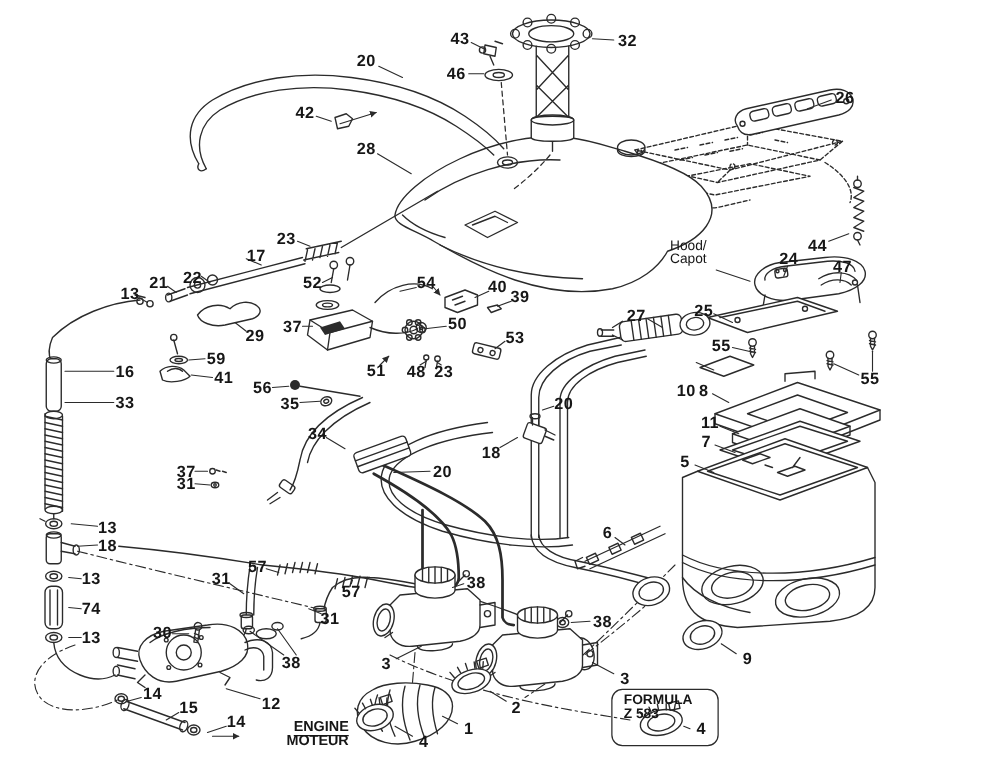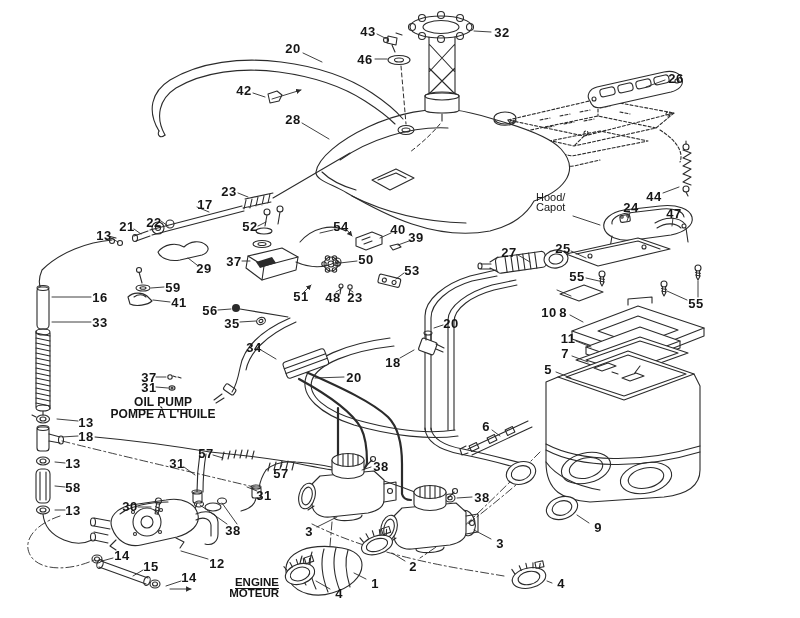--- a/index.html
+++ b/index.html
@@ -549,21 +549,21 @@
       <span class="callout" style="left: 232px; top: 323px;">35</span>
       <span class="callout" style="left: 254px; top: 347px;">34</span>
       <span class="callout" style="left: 149px; top: 377px;">37</span>
       <span class="callout" style="left: 149px; top: 387px;">31</span>
       <span class="callout" style="left: 354px; top: 377px;">20</span>
       <span class="callout" style="left: 451px; top: 323px;">20</span>
       <span class="callout" style="left: 393px; top: 362px;">18</span>
       <span class="callout" style="left: 86px; top: 422px;">13</span>
       <span class="callout" style="left: 86px; top: 436px;">18</span>
       <span class="callout" style="left: 73px; top: 463px;">13</span>
-      <span class="callout" style="left: 73px; top: 487px;">58</span>
+      <span class="callout" style="left: 73px; top: 487px;">74</span>
       <span class="callout" style="left: 73px; top: 510px;">13</span>
       <span class="callout" style="left: 130px; top: 506px;">30</span>
       <span class="callout" style="left: 122px; top: 555px;">14</span>
       <span class="callout" style="left: 151px; top: 566px;">15</span>
       <span class="callout" style="left: 217px; top: 563px;">12</span>
       <span class="callout" style="left: 189px; top: 577px;">14</span>
       <span class="callout" style="left: 206px; top: 453px;">57</span>
       <span class="callout" style="left: 177px; top: 463px;">31</span>
       <span class="callout" style="left: 281px; top: 473px;">57</span>
       <span class="callout" style="left: 264px; top: 495px;">31</span>
@@ -574,24 +574,24 @@
       <span class="callout" style="left: 375px; top: 583px;">1</span>
       <span class="callout" style="left: 339px; top: 593px;">4</span>
       <span class="callout" style="left: 561px; top: 583px;">4</span>
     </div>
 
 <div class="textlabel hood">
   <div>Hood/</div>
   <div>Capot</div>
 </div>
 
-<div class="textlabel oilpump">
-  <div><span class="underl">OIL PUMP</span></div>
-  <div>POMPE À L'HUILE</div>
-</div>
 
 <div class="textlabel engine">
   <div><span class="underl">ENGINE</span></div>
   <div>MOTEUR</div>
 </div>
 
-
+<div class="formulabox">
+  <div>FORMULA</div>
+  <div>Z 583</div>
 </div>
 
+</div>
+
 </body></html>

